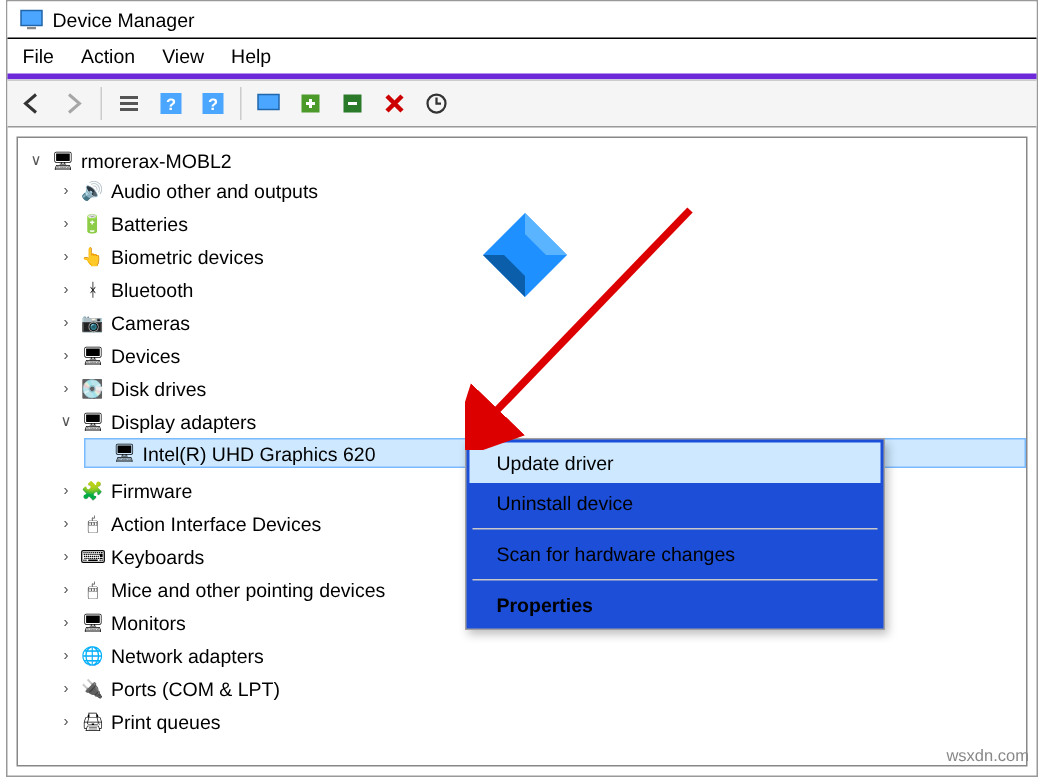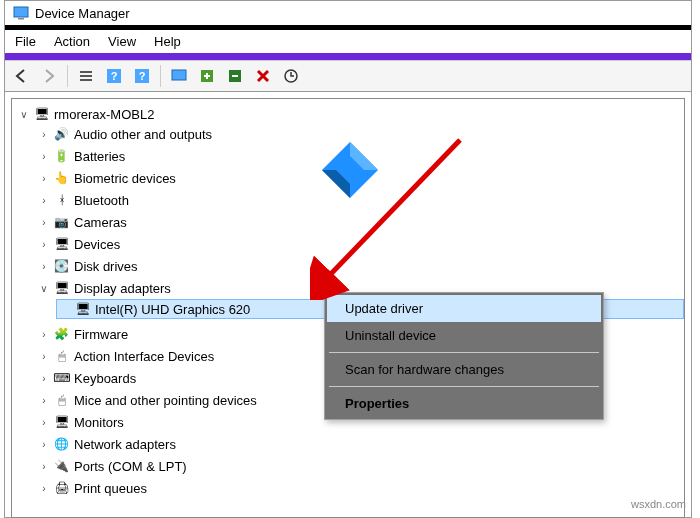--- a/index.html
+++ b/index.html
@@ -1,34 +1,34 @@
 <!DOCTYPE html>
 <html><head>
 <meta charset="utf-8">
 <style>
   * { box-sizing: border-box; font-family: "Segoe UI", Tahoma, sans-serif; }
   body { margin: 0; background: #fff; font-size: 13px; color: #000; width: 700px; height: 518px; overflow: hidden; position: relative; }
   .window { border: 1px solid #999; width: 688px; height: 518px; background: #fff; margin-left:4px; }
-  .titlebar { display: flex; align-items: center; gap: 6px; padding: 4px 8px; background: #fff; border-bottom: 5px solid #000000; }
+  .titlebar { display: flex; align-items: center; gap: 6px; padding: 4px 8px; background: #fff; border-bottom: 1px solid #000000; }
   .titlebar .title { font-size: 13px; }
-  .menubar { display: flex; gap: 18px; padding: 4px 10px; border-bottom: 7px solid #6d28d9; }
+  .menubar { display: flex; gap: 18px; padding: 4px 10px; border-bottom: 4px solid #6d28d9; }
   .menubar .menu-item { cursor: default; }
   .toolbar { display: flex; align-items: center; gap: 4px; padding: 2px 4px; border-top:1px solid #ccc; border-bottom: 1px solid #999; background: #f5f5f5; height:32px;}
   .toolbar .tbtn { width: 24px; height: 24px; display: flex; align-items: center; justify-content: center; border:1px solid transparent; }
   .toolbar .tbtn.disabled { opacity: 0.4; }
   .toolbar .sep { width:1px; height:22px; background:#ccc; margin:0 2px; }
   .tree-container { border: 1px solid #888; margin: 6px; padding: 4px 0 4px 4px; height: calc(100% - 96px); overflow: hidden; background:#fff;}
   .tree { list-style: none; margin: 0; padding: 0; }
   .tree ul { list-style: none; margin: 0; padding-left: 20px; }
   .tree li { padding: 2px 0; white-space: nowrap; }
   .row { display: flex; align-items: center; gap: 4px; padding: 1px 2px;}
   .expander { width: 12px; text-align: center; color: #555; font-size: 10px; cursor: default; user-select:none;}
   .node-icon { width: 16px; height: 16px; display:inline-flex; align-items:center; justify-content:center; font-size:12px;}
   .selected { background: #cde8ff; border:1px solid #7abaff; }
-  .ctx-menu { position: absolute; left: 324px; top: 292px; width: 280px; background: #737373; border: 1px solid #a0a0a0; box-shadow: 2px 3px 6px rgba(0,0,0,0.25); padding:2px;}
+  .ctx-menu { position: absolute; left: 310px; top: 292px; width: 280px; background: #1d4ed8; border: 1px solid #a0a0a0; box-shadow: 2px 3px 6px rgba(0,0,0,0.25); padding:2px;}
   .ctx-item { padding: 6px 18px; font-size:13px; cursor: default; }
   .ctx-item.highlight { background: #cde8ff; }
   .ctx-item.bold { font-weight: bold; }
   .ctx-sep { height:1px; background:#c8c8c8; margin:3px 2px; }
   .watermark { position: absolute; right: 14px; bottom: 8px; font-size: 11px; color: #888; text-align: right;}
   .overlay-logo { position:absolute; left:320px; top:140px; width:60px; height:60px; }
   .overlay-logo svg { width:100%; height:100%; }
   .arrow { position:absolute; left:310px; top:130px; width:160px; height:170px; pointer-events:none;}
 </style>
 </head>

